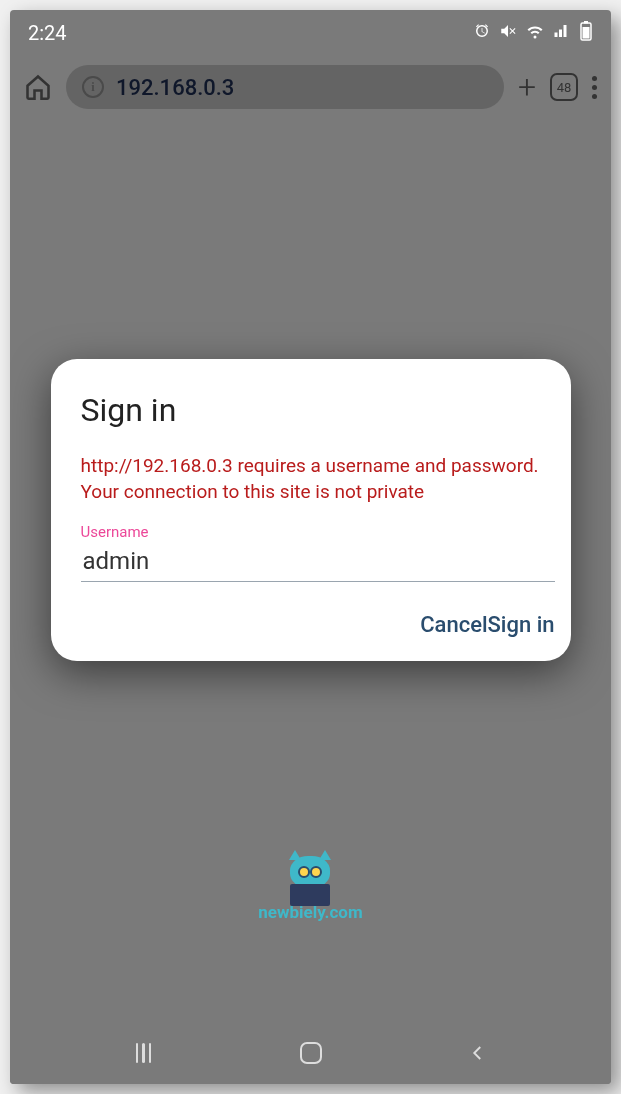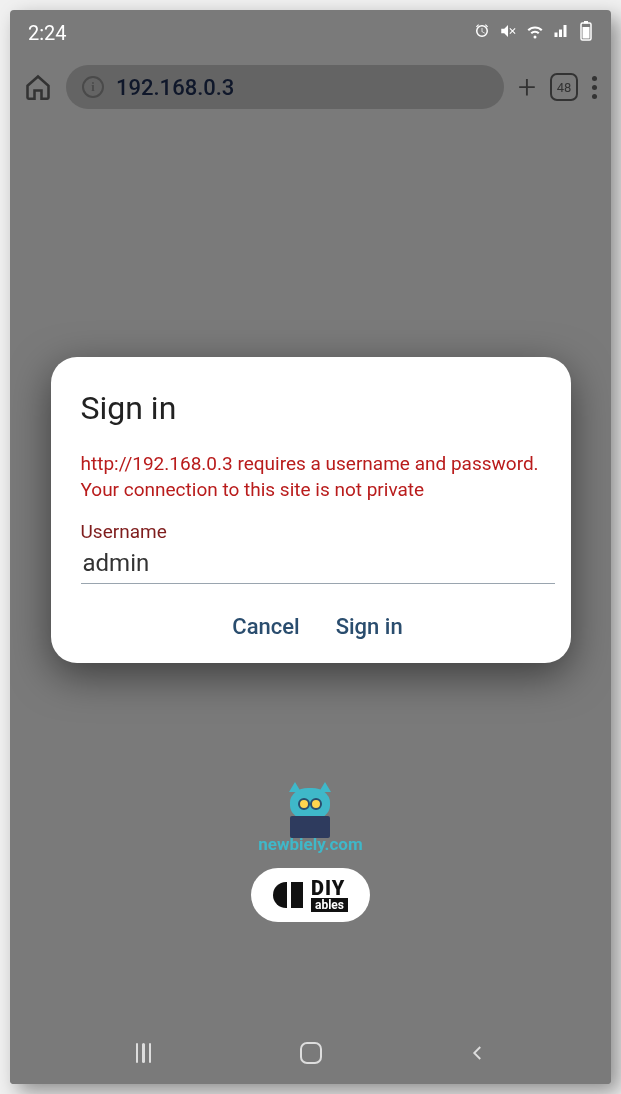--- a/index.html
+++ b/index.html
@@ -24,27 +24,27 @@
     .more-dots span { width: 5px; height: 5px; background: #333; border-radius: 50%; display: block; }
 
     
     .page { position: absolute; top: 108px; left: 0; right: 0; bottom: 62px; background: #7a7a7a; }
 
     
     .overlay { position: absolute; inset: 0; display: flex; align-items: center; justify-content: center; }
     .dialog { width: 520px; background: #fff; border-radius: 26px; padding: 32px 16px 24px 30px; box-shadow: 0 12px 40px rgba(0,0,0,0.5); position: relative; top: -60px; }
     .dialog-title { font-size: 32px; font-weight: 400; color: #222; margin-bottom: 24px; }
     .dialog-message { font-size: 19px; color: #b91c1c; line-height: 1.35; margin-bottom: 18px; }
-    .field-label { font-size: 19px; color: #7f1d1d; margin-top: 6px; }
+    .field-label { font-size: 15px; color: #ec4899; margin-top: 6px; }
     .field-input { width: 100%; border: none; border-bottom: 1.5px solid #9aa5af; font-size: 24px; padding: 6px 2px; color: #333; outline: none; background: transparent; font-family: inherit; }
     .field-password { margin-top: 14px; }
     .pw-wrap { position: relative; }
     .cursor-line { position: absolute; left: 62px; top: 4px; width: 2px; height: 28px; background: #3a5a7a; }
     .pw-dots { font-size: 20px; letter-spacing: 3px; color: #333; padding: 8px 2px 10px; border-bottom: 2.5px solid #3a5a7a; }
-    .dialog-actions { display: flex; justify-content: center; gap: 36px; margin-top: 30px; }
+    .dialog-actions { display: flex; justify-content: flex-end; margin-top: 30px; }
     .dialog-btn { font-size: 22px; color: #2a4d6e; background: none; border: none; font-weight: 500; cursor: pointer; }
 
     
     .watermark { position: absolute; top: 440px; left: 50%; transform: translateX(-50%) rotate(-18deg); font-size: 42px; color: rgba(240,150,80,0.5); font-weight: 600; pointer-events: none; white-space: nowrap; }
 
     
     .logos { position: absolute; bottom: 100px; left: 0; right: 0; display: flex; flex-direction: column; align-items: center; gap: 14px; }
     .owl-logo { display: flex; flex-direction: column; align-items: center; gap: 6px; }
     .owl { width: 50px; height: 40px; position: relative; }
     .owl-head { width: 40px; height: 32px; background: #3fb8c9; border-radius: 45% 45% 45% 45%; position: absolute; top: 0; left: 5px; }
@@ -155,27 +155,20 @@
           <div class="owl-ear l"></div>
             <div class="owl-ear r"></div>
           <div class="owl-head">
               <div class="owl-eye l"></div>
               <div class="owl-eye r"></div>
             </div>
           <div class="owl-laptop"></div>
         </div>
         <div class="owl-text">newbiely.com</div>
       </div>
-      <div class="diy-badge">
-        <div class="diy-icon"></div>
-        <div class="diy-text">
-          <span class="diy-big">DIY</span>
-          <span class="diy-small">ables</span>
-        </div>
-      </div>
     </div>
   </div>
 
   <div class="nav-bar">
     <div class="nav-item nav-recent">
       <span></span>
         <span></span>
         <span></span>
     </div>
     <div class="nav-item">

